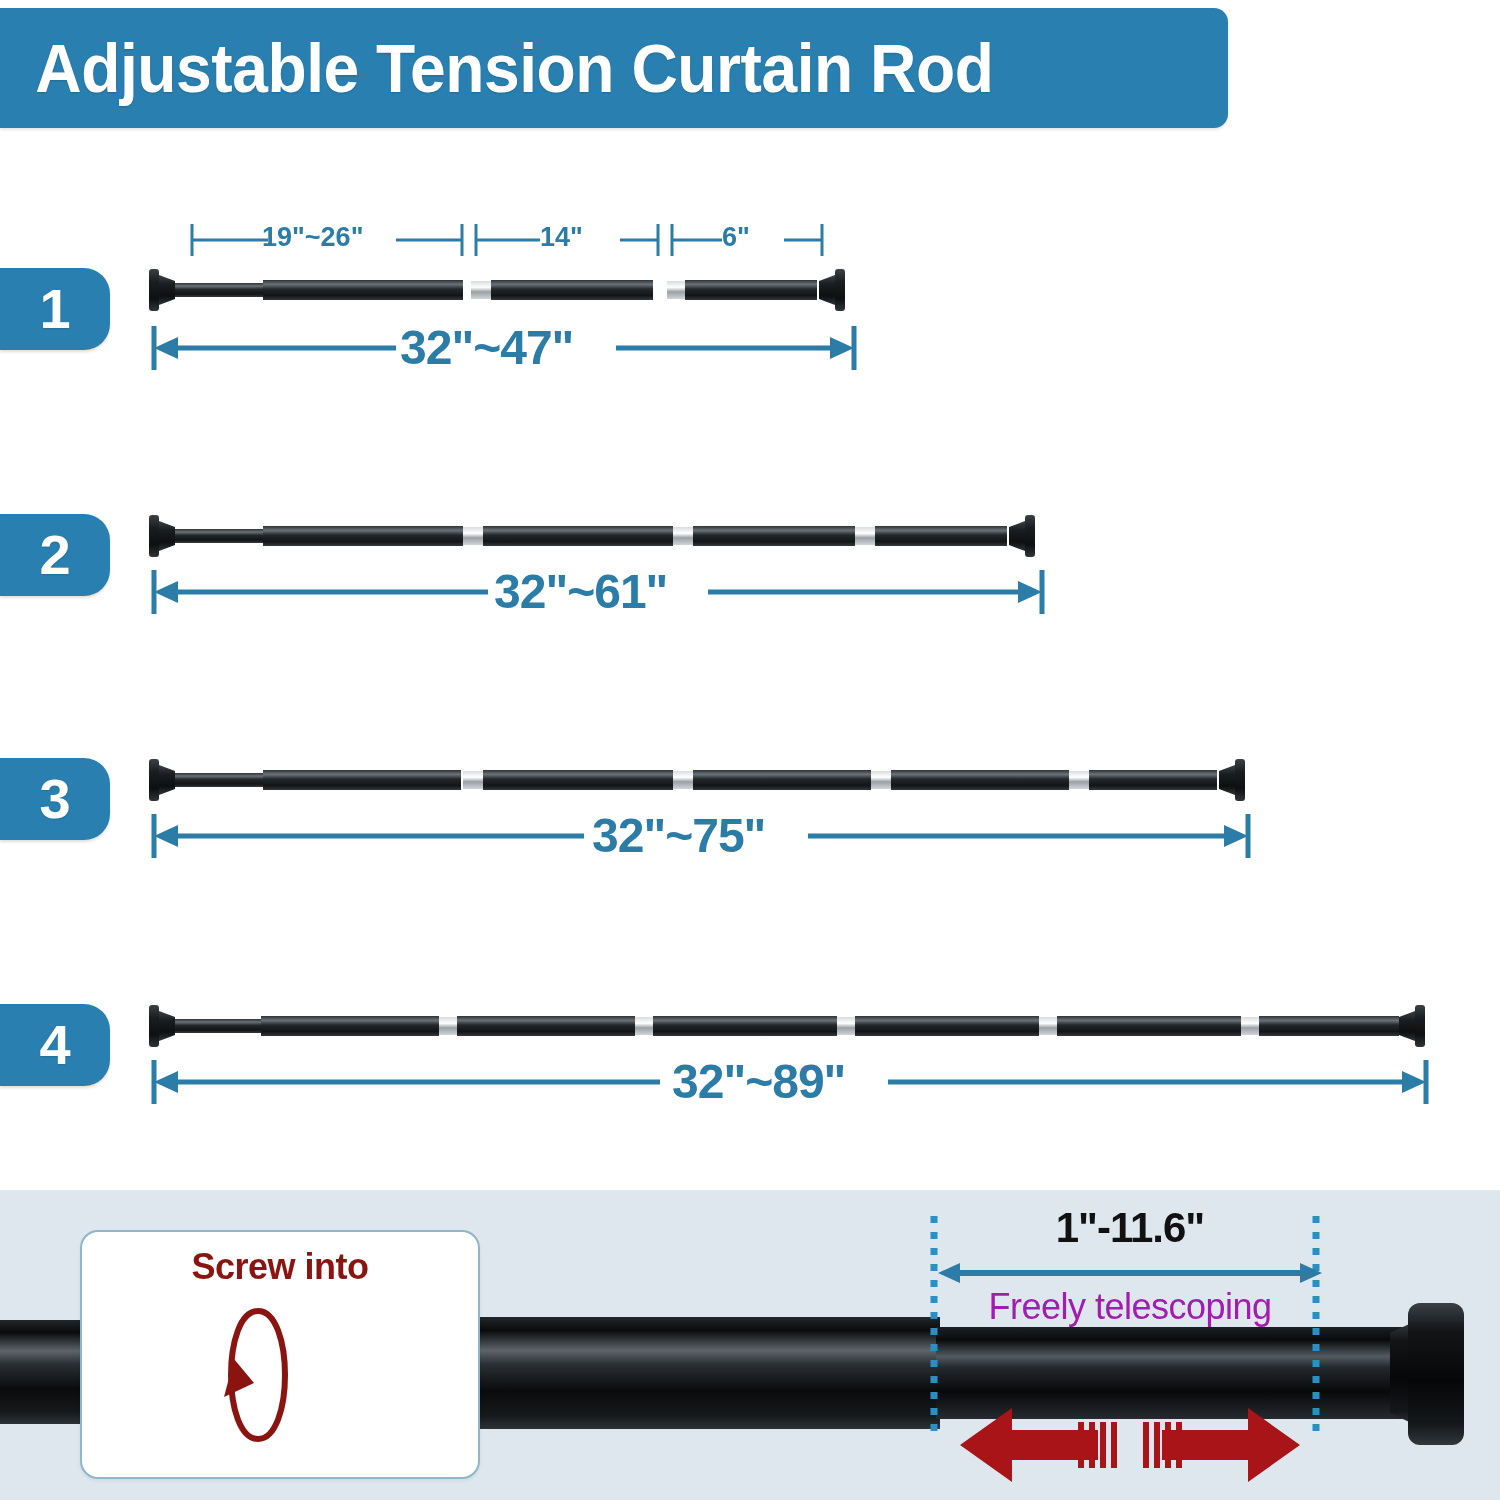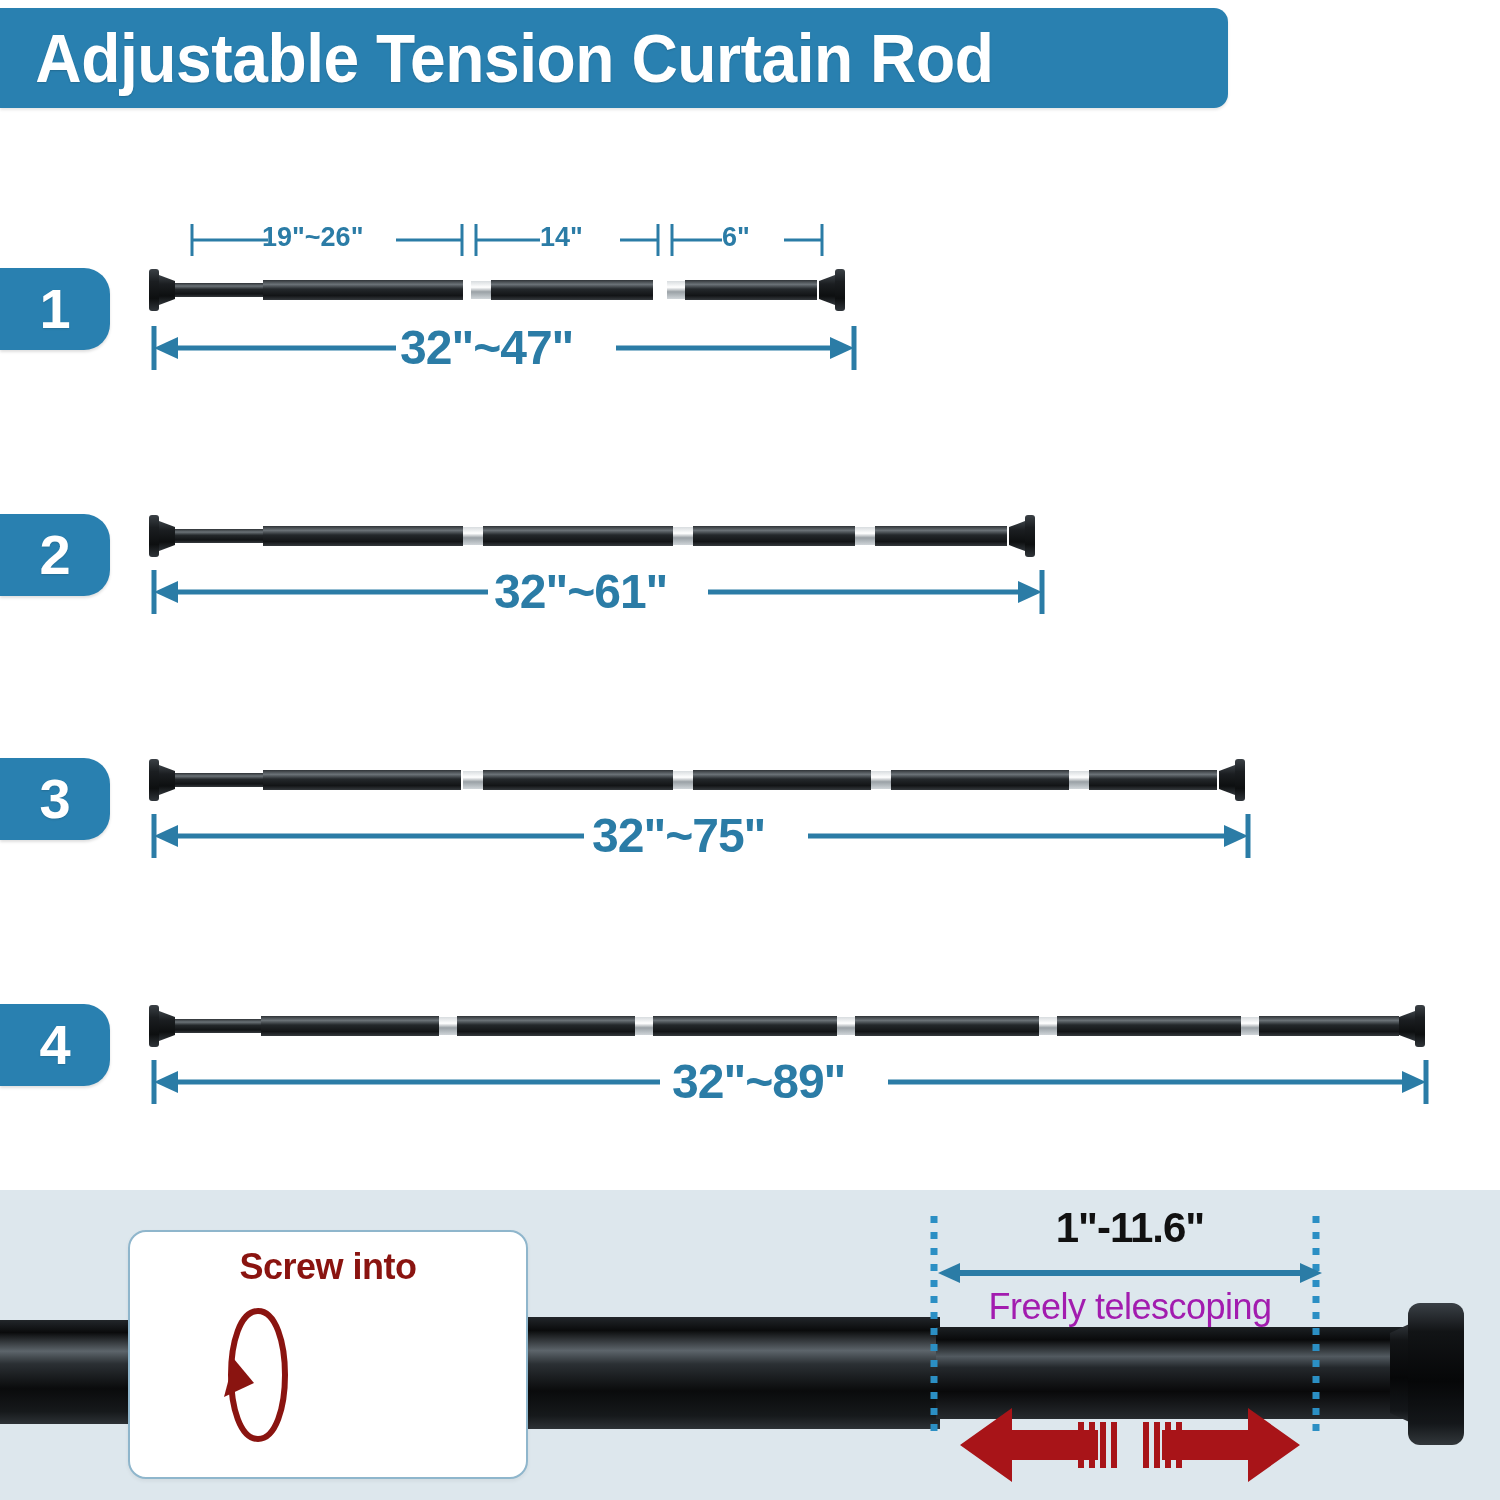--- a/index.html
+++ b/index.html
@@ -7,21 +7,21 @@
     width:1500px;height:1500px;
     background:#ffffff;
     font-family:"Liberation Sans", sans-serif;
     overflow:hidden;
     position:relative;
   }
 
   
   #header-banner{
     position:absolute;left:0;top:8px;
-    width:1228px;height:100px;
+    width:1228px;height:120px;
     background:#2980b0;
     border-radius:0 14px 14px 0;
     display:flex;align-items:center;
     box-shadow:0 2px 3px rgba(0,0,0,.10);
   }
   #header-title{
     color:#ffffff;
     font-size:69px;
     font-weight:bold;
     letter-spacing:-0.5px;
@@ -76,21 +76,20 @@
     overflow:hidden;
   }
   #screw-callout{
     position:absolute;left:80px;top:40px;
     width:396px;height:245px;
     background:#ffffff;
     border:2px solid #8fb6cc;
     border-radius:18px;
     box-shadow:0 2px 4px rgba(0,0,0,.06);
     z-index:4;
-    margin-left:48px;
   }
   #screw-label{
     position:absolute;top:14px;left:0;width:100%;
     text-align:center;
     color:#8a1410;
     font-size:36px;
     font-weight:bold;
     letter-spacing:-0.5px;
   }
   #telescope-box{

